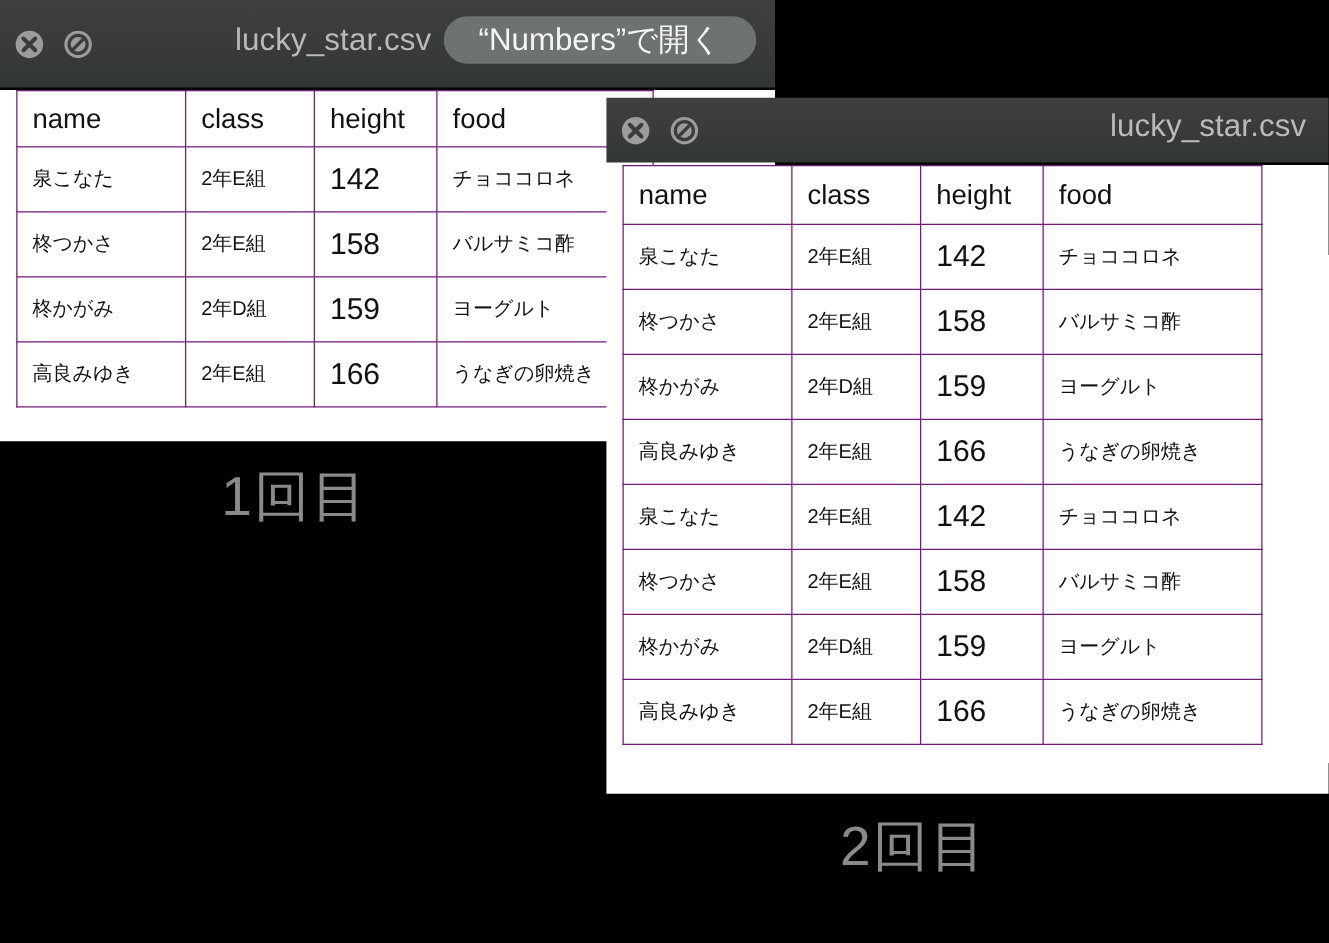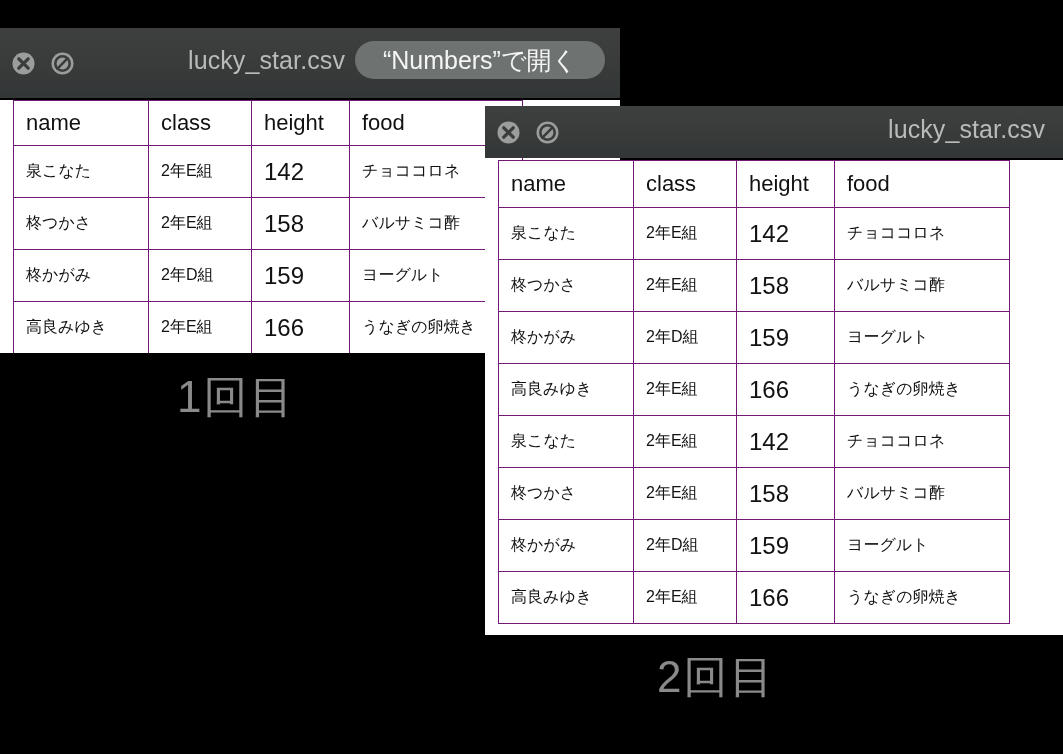--- a/index.html
+++ b/index.html
@@ -21,21 +21,20 @@
     position: absolute;
     overflow: hidden;
   }
   .titlebar {
     position: relative;
     width: 100%;
     box-sizing: border-box;
     background: linear-gradient(180deg, #3d403f 0%, #3a3c3c 45%, #333636 100%);
     display: flex;
     align-items: center;
-    margin-top: 28px;
   }
   .tb-buttons {
     display: flex;
     align-items: center;
     gap: 14px;
     flex: 0 0 auto;
   }
   .tb-btn {
     width: 25px;
     height: 25px;
@@ -161,21 +160,21 @@
 
   
   .caption {
     position: absolute;
     color: #8a8a8a;
     font-size: 44px;
     letter-spacing: 2px;
     white-space: nowrap;
   }
   #caption-one { left: 177px; top: 368px; }
-  #caption-two { left: 657px; top: 648px; }
+  #caption-two { left: 672px; top: 648px; }
 </style>
 </head>
 <body>
 
 <div class="window" id="window-one">
   <div class="titlebar">
     <div class="tb-buttons">
       <span class="tb-btn">
         <svg viewBox="0 0 25 25" width="25" height="25" aria-hidden="true">
           <circle cx="12.5" cy="12.5" r="11" fill="#9a9d9c"></circle>

